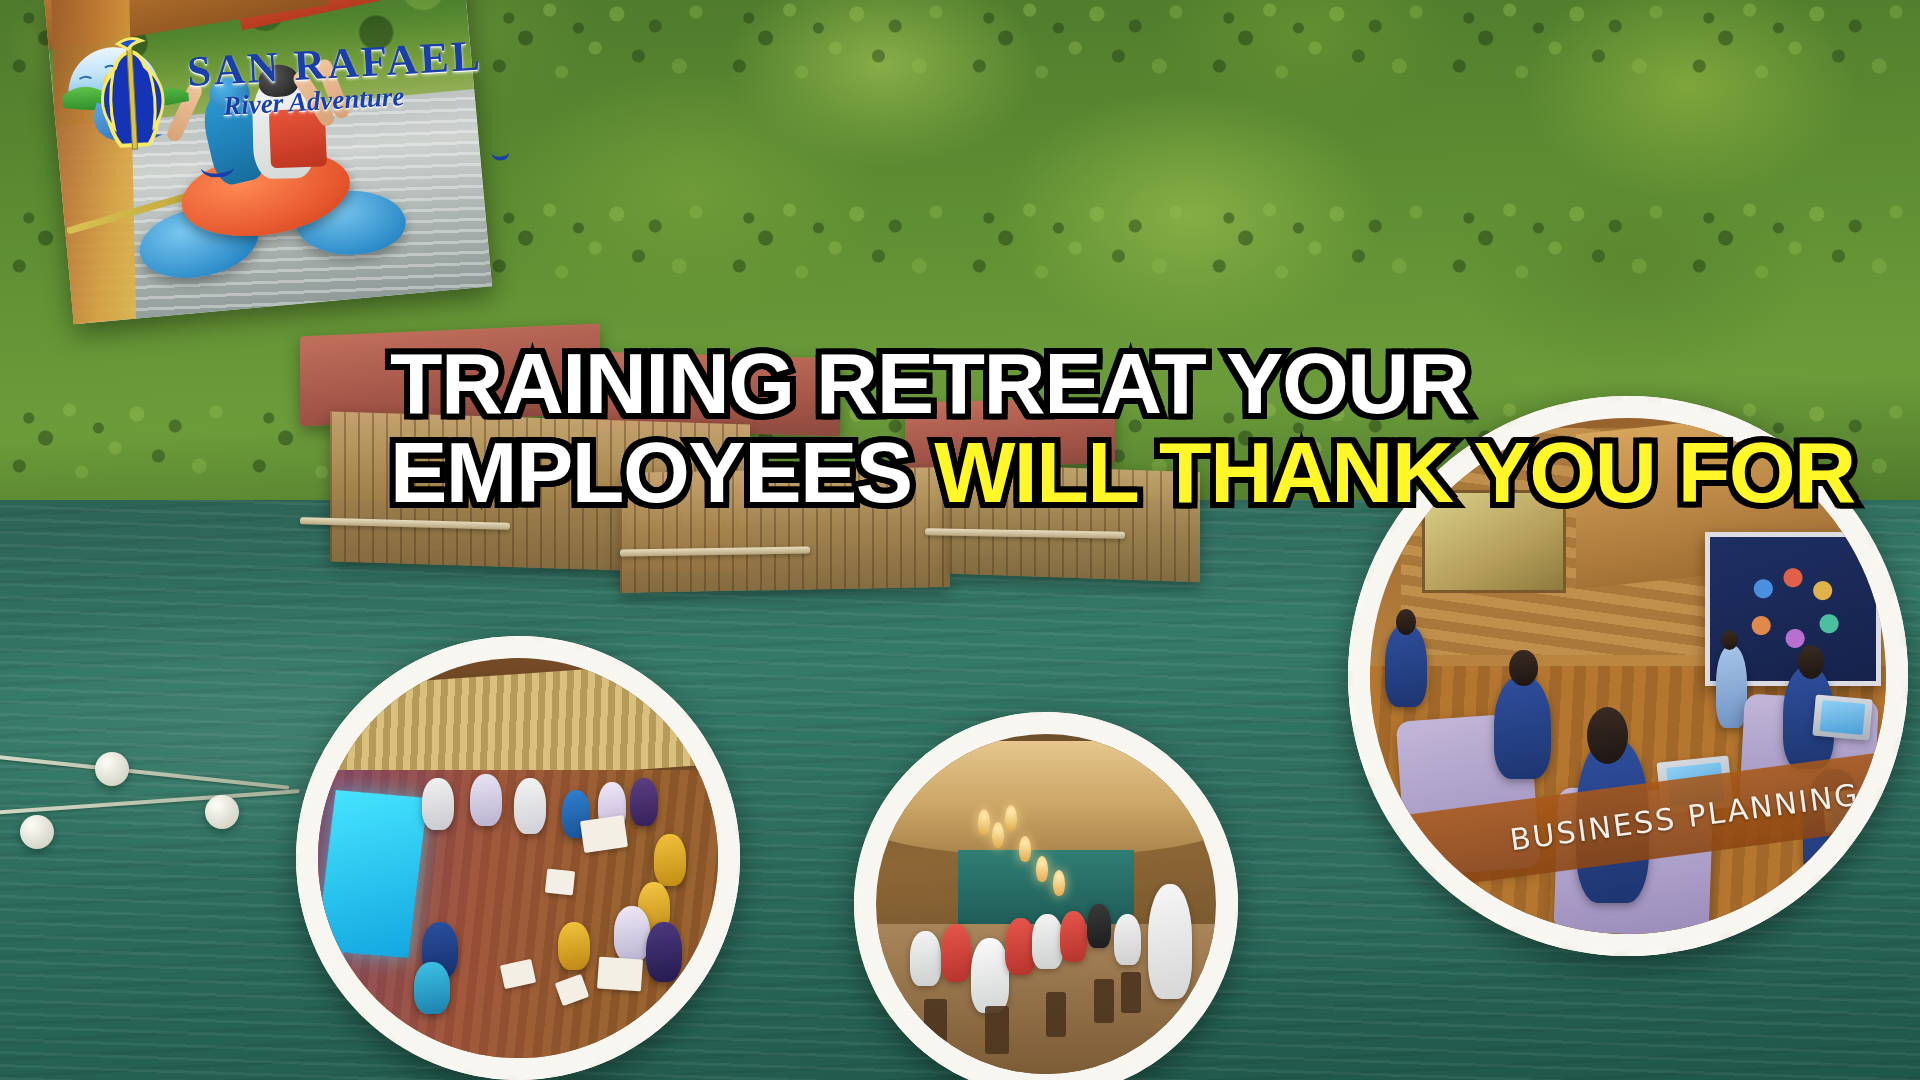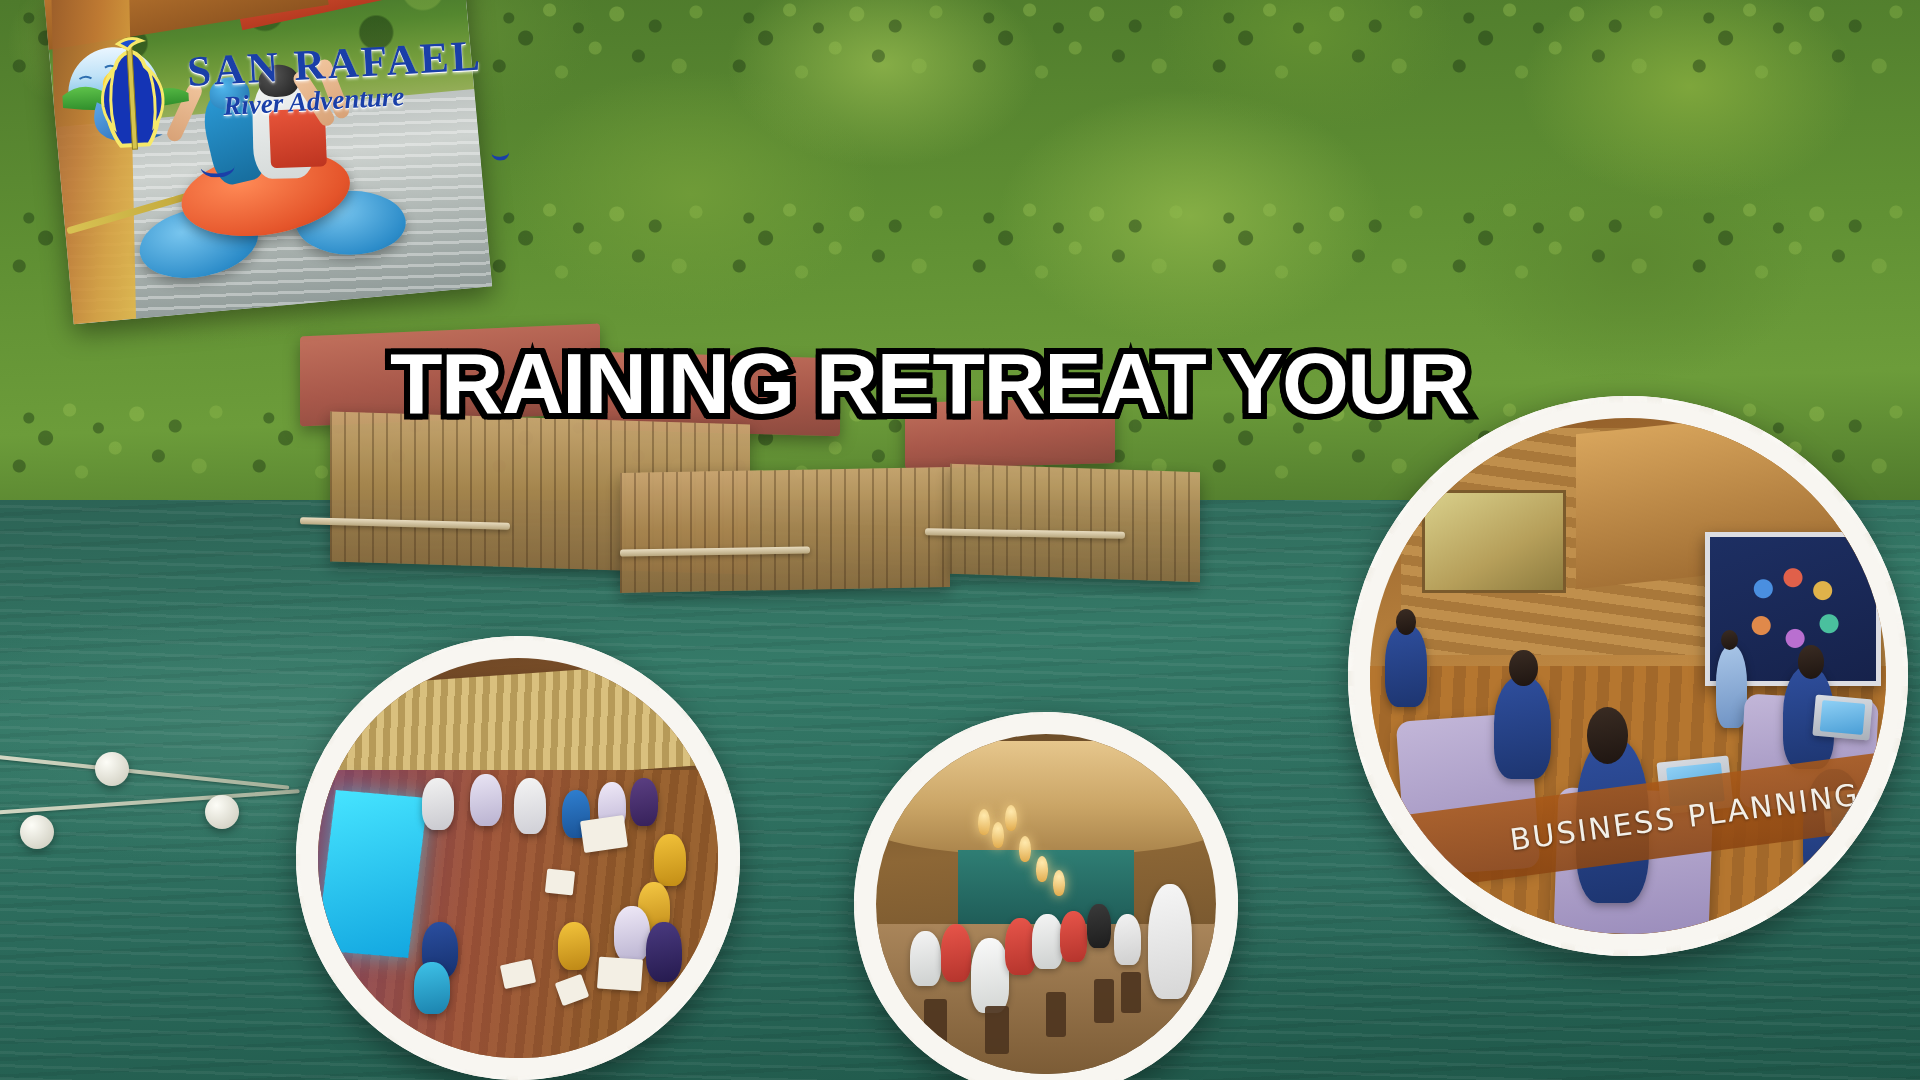--- a/index.html
+++ b/index.html
@@ -628,15 +628,18 @@
       <div class="bp-banner">
         <span class="bp-banner-text">BUSINESS PLANNING</span>
       </div>
     </div>
   </div>
 
   <div id="headline">
     <div class="hl-line">
       <span class="hl-seg hl-white">TRAINING RETREAT YOUR</span>
     </div>
+    <div class="hl-line">
+      <span class="hl-seg hl-white">EMPLOYEES </span><span class="hl-seg hl-yellow">WILL THANK YOU FOR</span>
+    </div>
   </div>
 
 </div>
 
 </body></html>

